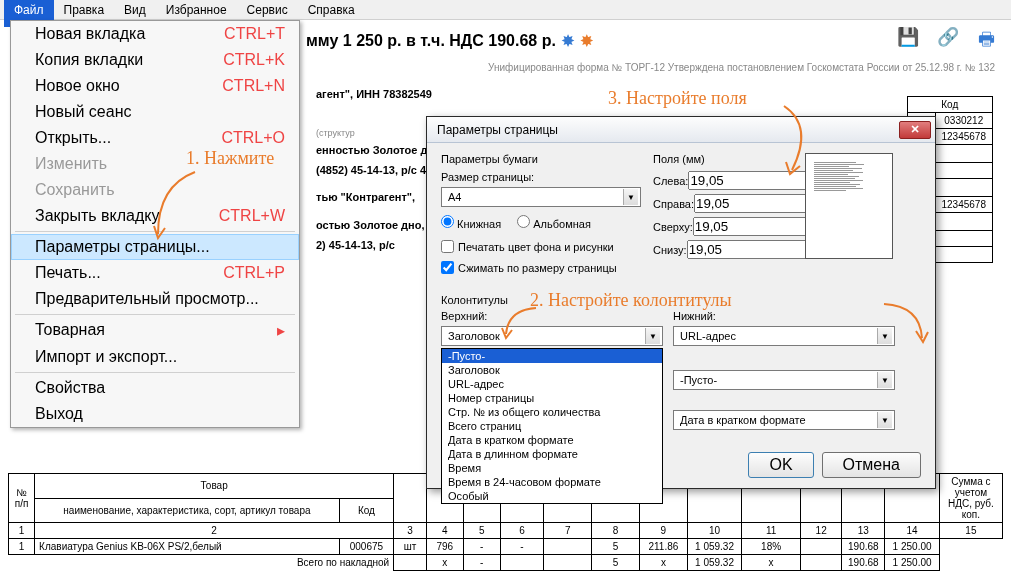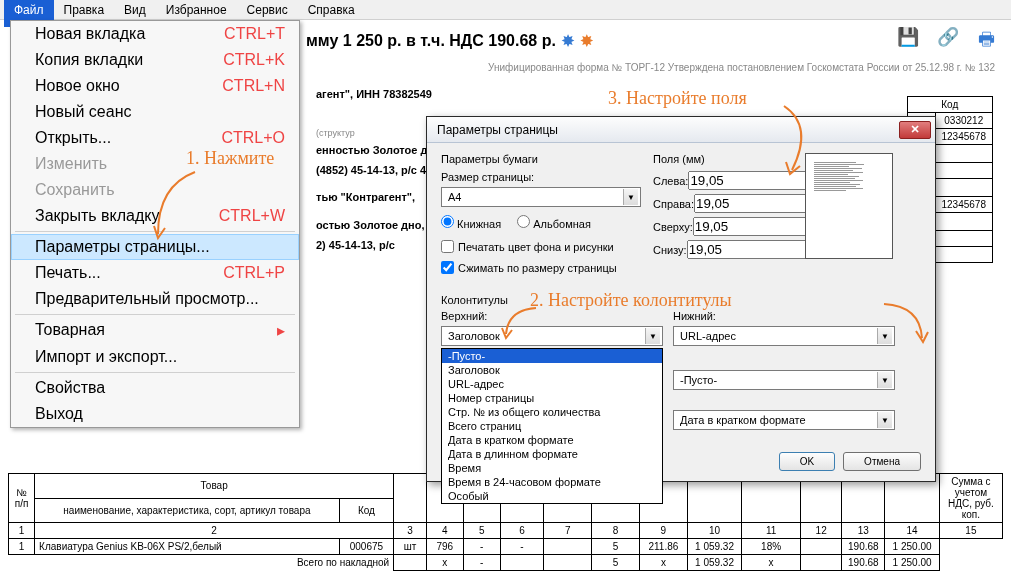--- a/index.html
+++ b/index.html
@@ -38,21 +38,21 @@
   .combo .arrow { width:15px; height:16px; background: linear-gradient(#f5f5f5,#ddd); border-left:1px solid #aaa; display:flex; align-items:center; justify-content:center; font-size:8px; }
   .radio-row { display:flex; gap:16px; align-items:center; padding: 4px 0;}
   .chk-row { display:flex; gap:4px; align-items:center; padding:2px 0;}
   .preview-box { width:88px; height:106px; border:1px solid #555; background:#fff; position:relative; padding:8px; display:flex; flex-direction:column; gap:1px;}
   .preview-box .ln { height:1px; background:#999; }
   
   .dropdown-list { position:absolute; background:#fff; border:1px solid #000; z-index:150; font-size:11px; }
   .dropdown-list div { padding:1px 6px; }
   .dropdown-list div.sel { background:#1a5fd4; color:#fff; }
   
-  .btn { background: linear-gradient(#fdfdfd,#e4e4e4); border:1px solid #707070; border-radius:3px; padding:3px 20px; font-size:10px; cursor:pointer;}
+  .btn { background: linear-gradient(#fdfdfd,#e4e4e4); border:1px solid #707070; border-radius:3px; padding:3px 20px; font-size:16px; cursor:pointer;}
   .btn.primary { border:1px solid #3c7fb1; }
   
   .doc-table { border-collapse: collapse; font-size: 10px; width: 100%; }
   .doc-table th, .doc-table td { border: 1px solid #000; padding: 2px 4px; text-align: center; }
   .doc-table th { font-weight: normal; background:#fff;}
   
   .info-table { border-collapse: collapse; font-size:10px; position:absolute; right: 18px; top: 96px;}
   .info-table td { border:1px solid #000; padding:2px 6px; text-align:center;}
   
   .structural-note { color:#888; font-size:9px; }

